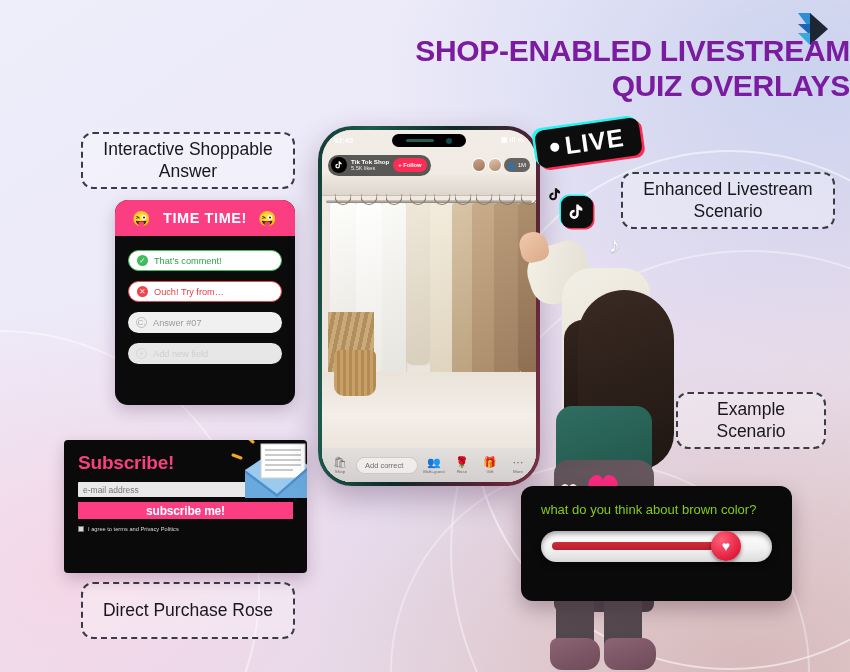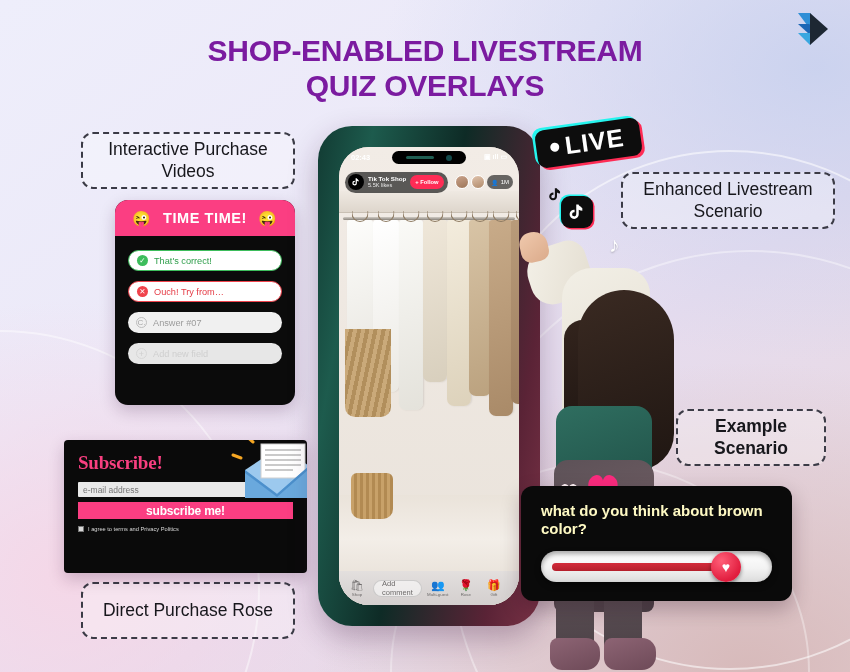--- a/index.html
+++ b/index.html
@@ -24,21 +24,21 @@
          border: 2px solid rgba(255,255,255,0.45); }
   .sw4 { right: 40px; bottom: -210px; width: 420px; height: 420px;
          border: 2px solid rgba(255,255,255,0.35); }
 
   
   .logo { position: absolute; right: 14px; top: 10px; width: 40px; height: 38px; }
 
   
   .title {
     position: absolute; left: 0; right: 0; top: 34px;
-    text-align: center;
+    text-align: right;
     color: #7b1ba0;
     font-size: 30px; font-weight: bold; line-height: 1.16;
     letter-spacing: -0.3px;
   }
   .title span { display: block; }
 
   
   .callout {
     position: absolute;
     border: 2px dashed #3b3b46;
@@ -46,21 +46,21 @@
     background: rgba(255,255,255,0.30);
     color: #17171c;
     font-size: 17.5px;
     line-height: 1.22;
     text-align: center;
     display: flex; align-items: center; justify-content: center;
     padding: 6px 10px;
   }
   #co-interactive { left: 81px;  top: 132px; width: 214px; height: 57px; }
   #co-enhanced    { left: 621px; top: 172px; width: 214px; height: 57px; }
-  #co-example     { left: 676px; top: 409px; width: 150px; height: 57px; font-weight: bold; }
+  #co-example     { left: 676px; top: 392px; width: 150px; height: 57px; }
   #co-direct      { left: 81px;  top: 582px; width: 214px; height: 57px; }
 
   
   .quiz {
     position: absolute; left: 115px; top: 200px; width: 180px; height: 205px;
     background: #0b0b0b; border-radius: 13px; overflow: hidden;
     box-shadow: 0 6px 16px rgba(60,20,60,0.22);
   }
   .quiz-head {
     height: 36px; background: #fb3e82;
@@ -88,42 +88,42 @@
   .qmark.o { background: none; color: #a7a7a7; border: 1.2px solid #bdbdbd; font-size: 8px; }
   .qmark.p { background: none; color: #cfcfcf; border: 1.2px solid #d6d6d6; font-size: 9px; }
 
   
   .subs {
     position: absolute; left: 64px; top: 440px; width: 243px; height: 133px;
     background: #0a0a0a; border-radius: 4px; overflow: hidden;
     box-shadow: 0 6px 16px rgba(60,20,60,0.22);
     padding: 12px 14px 10px 14px;
   }
-  .subs h2 { color: #f83f80; font-size: 19px; font-weight: bold; letter-spacing: -0.2px; font-family: Liberation Serif, serif; }
+  .subs h2 { color: #f83f80; font-size: 19px; font-weight: bold; letter-spacing: -0.2px; }
   .subs p { color: #f2f2f2; font-size: 8.6px; line-height: 1.45; margin-top: 3px; width: 140px; }
   .subs-input {
     margin-top: 8px; height: 15px; background: #e9e9e9; border: none; border-radius: 1px;
     width: 100%; font-size: 8.5px; color: #9a9a9a; padding: 0 5px;
     font-family: "Liberation Sans", sans-serif;
   }
   .subs-btn {
     margin-top: 5px; height: 17px; width: 100%; background: #fb3e82; border: none;
     color: #fff; font-size: 12px; font-weight: bold; cursor: pointer;
     font-family: "Liberation Sans", sans-serif; letter-spacing: -0.2px;
   }
   .subs-terms { margin-top: 7px; display: flex; align-items: center; gap: 4px; color: #dadada; font-size: 5.7px; }
   .cbx { width: 6px; height: 6px; background: #d9d9d9; border: 1px solid #777; flex: 0 0 auto; }
   .envelope { position: absolute; right: -6px; top: -4px; width: 82px; height: 72px; }
 
   
   .phone {
-    position: absolute; left: 318px; top: 126px; width: 222px; height: 500px;
+    position: absolute; left: 318px; top: 126px; width: 222px; height: 360px;
     border-radius: 34px;
     background: linear-gradient(100deg,#123b33 0%,#1d5b4d 18%,#0e2b26 48%,#5a2336 82%,#7b3347 100%);
-    padding: 21px;
+    padding: 4px;
     box-shadow: 0 12px 30px rgba(60,20,60,0.30);
   }
   .screen {
     width: 100%; height: 100%; border-radius: 30px; overflow: hidden;
     background: #0c0c0c; position: relative;
   }
   .statusbar {
     position: absolute; top: 0; left: 0; right: 0; height: 20px; z-index: 6;
     display: flex; align-items: center; justify-content: space-between;
     padding: 0 12px; color: #fff; font-size: 7.5px; font-weight: bold;
@@ -261,21 +261,21 @@
            box-shadow: 1.5px 1.5px 0 #fe2c55, -1.5px -1.5px 0 #25f4ee; }
   .note { left: 609px; top: 233px; font-size: 21px; color: #fff;
           text-shadow: 0 1px 2px rgba(0,0,0,0.25); }
 
   
   .poll {
     position: absolute; left: 521px; top: 486px; width: 271px; height: 115px;
     background: #0a0a0a; border-radius: 12px; z-index: 22;
     padding: 16px 20px; box-shadow: 0 8px 20px rgba(40,10,30,0.28);
   }
-  .poll h3 { color: #fef9c3; font-size: 15px; font-weight: bold; line-height: 1.2; }
+  .poll h3 { color: #84cc16; font-size: 13px; font-weight: normal; line-height: 1.2; }
   .slider {
     margin-top: 13px; height: 31px; border-radius: 16px;
     background: linear-gradient(180deg,#ffffff 0%,#f3f3f3 55%,#dcdcdc 100%);
     position: relative; box-shadow: 0 3px 5px rgba(0,0,0,0.35) inset, 0 3px 6px rgba(0,0,0,0.4);
   }
   .track {
     position: absolute; left: 11px; top: 50%; transform: translateY(-50%);
     height: 8px; width: 174px; border-radius: 5px;
     background: linear-gradient(180deg,#d32b3a,#b41f2c);
   }
@@ -302,42 +302,42 @@
   <polygon points="2,23 14,23 26,19 14,35" fill="#3aa7e0"></polygon>
   <polygon points="14,3 14,35 32,19" fill="#1d2733"></polygon>
 </svg>
 
 <div class="title">
   <span>SHOP-ENABLED LIVESTREAM</span>
   <span>QUIZ OVERLAYS</span>
 </div>
 
 <div class="callout" id="co-interactive">
-  <span>Interactive Purchase Videos</span>
+  <span>Interactive Shoppable Answer</span>
 </div>
 <div class="callout" id="co-enhanced">
   <span>Enhanced Livestream Scenario</span>
 </div>
 <div class="callout" id="co-example">
   <span>Example Scenario</span>
 </div>
 <div class="callout" id="co-direct">
   <span>Direct Purchase Rose</span>
 </div>
 
 <div class="quiz">
   <div class="quiz-head">
     <span class="emoji">😜</span>
     <span>TIME TIME!</span>
     <span class="emoji">😜</span>
   </div>
   <div class="quiz-body">
     <div class="qrow ok">
       <span class="qmark g">✓</span>
-      <span>That's correct!</span>
+      <span>That's comment!</span>
     </div>
     <div class="qrow bad">
       <span class="qmark r">✕</span>
       <span>Ouch! Try from…</span>
     </div>
     <div class="qrow neu">
       <span class="qmark o">C.</span>
       <span>Answer #07</span>
     </div>
     <div class="qrow add">
@@ -429,21 +429,21 @@
         </span>
       </div>
     </div>
 
     <div class="botbar">
       <span class="bicon">
         <span class="bglyph">🛍</span>
         <span>Shop</span>
       </span>
       <div class="commentbox">
-        <span>Add comment</span>
+        <span>Add correct</span>
       </div>
       <span class="bicon">
         <span class="bglyph">👥</span>
         <span>Multi-guest</span>
       </span>
       <span class="bicon">
         <span class="bglyph">🌹</span>
         <span>Rose</span>
       </span>
       <span class="bicon">

